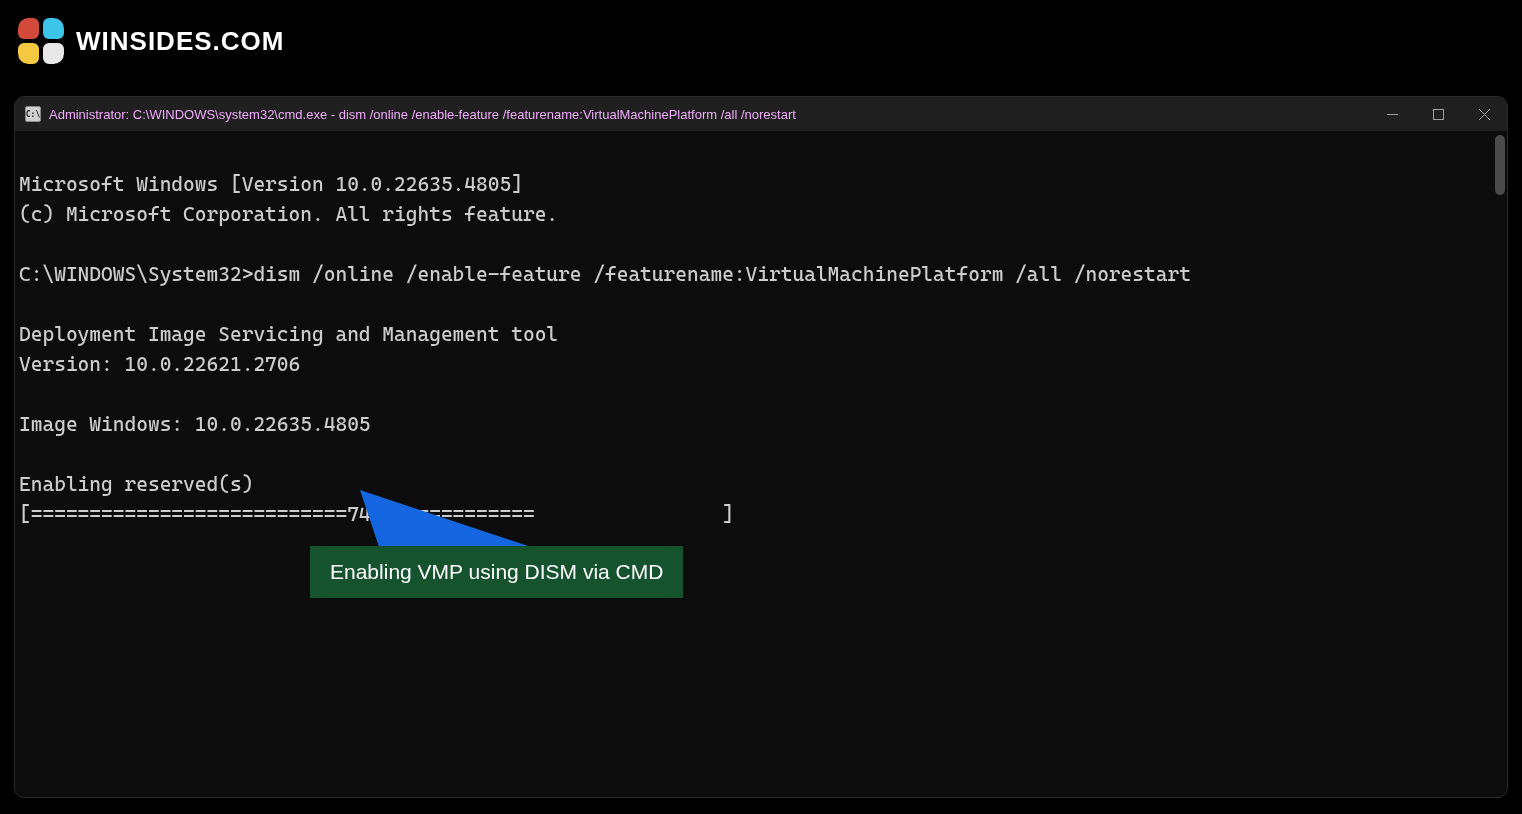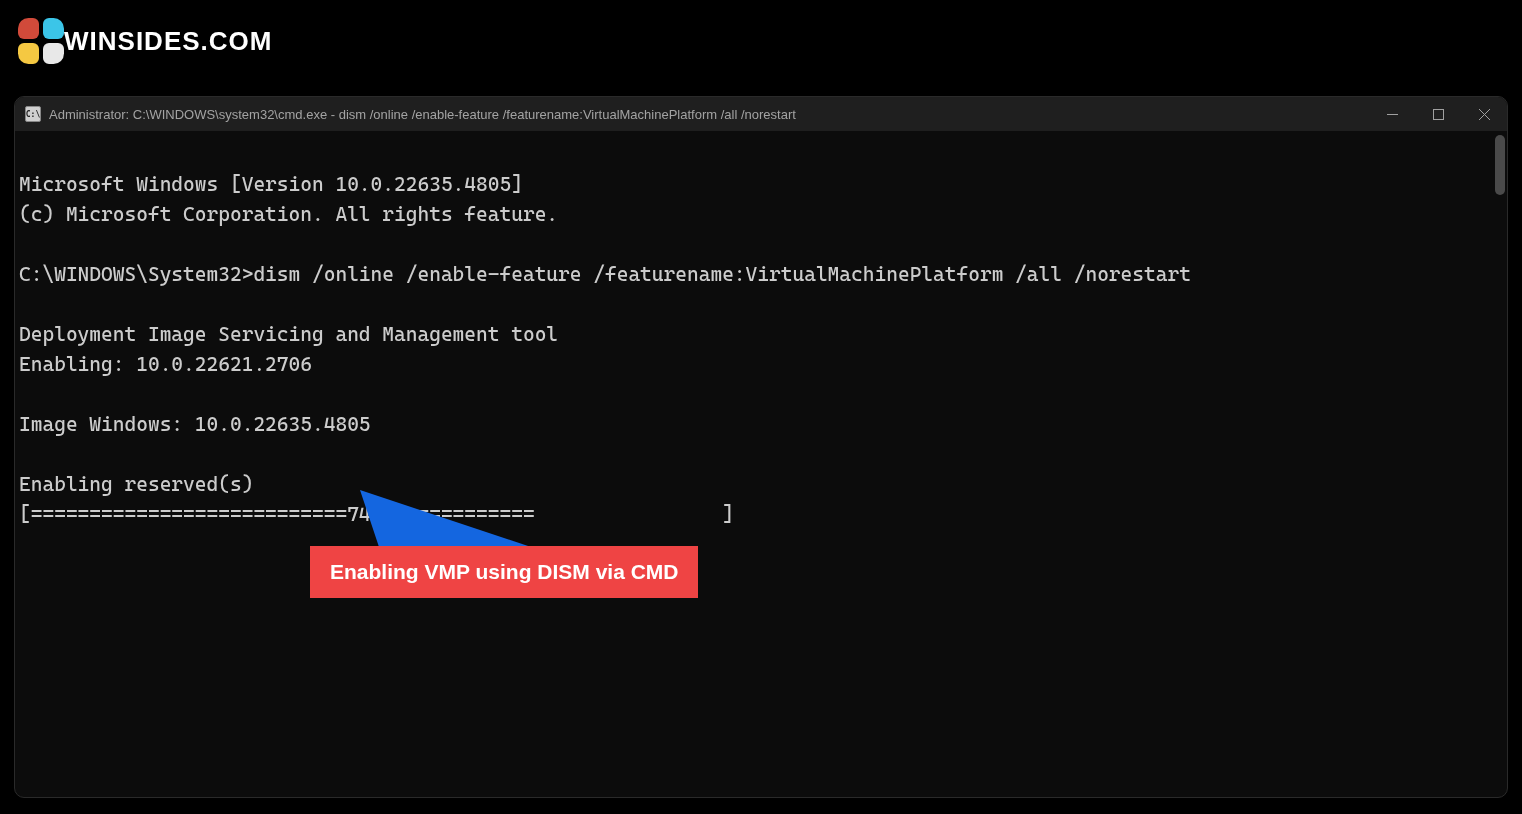--- a/index.html
+++ b/index.html
@@ -14,20 +14,21 @@
       font-family: -apple-system, BlinkMacSystemFont, "Segoe UI", sans-serif;
       overflow: hidden;
       position: relative;
     }
     .brand {
       position: absolute;
       top: 18px;
       left: 18px;
       display: flex;
       align-items: center;
+      gap: 12px;
     }
     .brand-logo {
       width: 46px;
       height: 46px;
       display: grid;
       grid-template-columns: 1fr 1fr;
       grid-template-rows: 1fr 1fr;
       gap: 4px;
     }
     .brand-logo .q {
@@ -72,21 +73,21 @@
       display: flex;
       align-items: center;
       justify-content: center;
       font-family: monospace;
       font-size: 8px;
       color: #222;
       font-weight: bold;
       margin-right: 8px;
     }
     .titlebar-text {
-      color: #a3a3a3;
+      color: #f0abfc;
       font-size: 13px;
       white-space: nowrap;
       overflow: hidden;
     }
     .window-controls {
       position: absolute;
       right: 0;
       top: 0;
       height: 100%;
       display: flex;
@@ -115,25 +116,25 @@
       top: 4px;
       width: 10px;
       height: 60px;
       background: #4a4a4a;
       border-radius: 5px;
     }
     .callout {
       position: absolute;
       top: 546px;
       left: 310px;
-      background: #ef4444;
+      background: #14532d;
       color: #fff;
       font-size: 21px;
       padding: 14px 20px;
-      font-weight: 700;
+      font-weight: 400;
     }
     .callout-arrow {
       position: absolute;
       top: 490px;
       left: 350px;
       pointer-events: none;
     }
   </style>
 </head>
 <body>
@@ -171,21 +172,21 @@
       </div>
     </div>
   </div>
   <div class="terminal">
 <span>Microsoft Windows [Version 10.0.22635.4805]</span>
 <span>(c) Microsoft Corporation. All rights feature.</span>
 <span></span>
 <span>C:\WINDOWS\System32&gt;dism /online /enable-feature /featurename:VirtualMachinePlatform /all /norestart</span>
 <span></span>
 <span>Deployment Image Servicing and Management tool</span>
-<span>Enabling: 10.0.22621.2706</span>
+<span>Version: 10.0.22621.2706</span>
 <span></span>
 <span>Image Windows: 10.0.22635.4805</span>
 <span></span>
 <span>Enabling reserved(s)</span>
 <span>[===========================74.2%===========                ]</span>
     <div class="scrollbar"></div>
   </div>
 </div>
 
 <svg class="callout-arrow" width="200" height="70">

